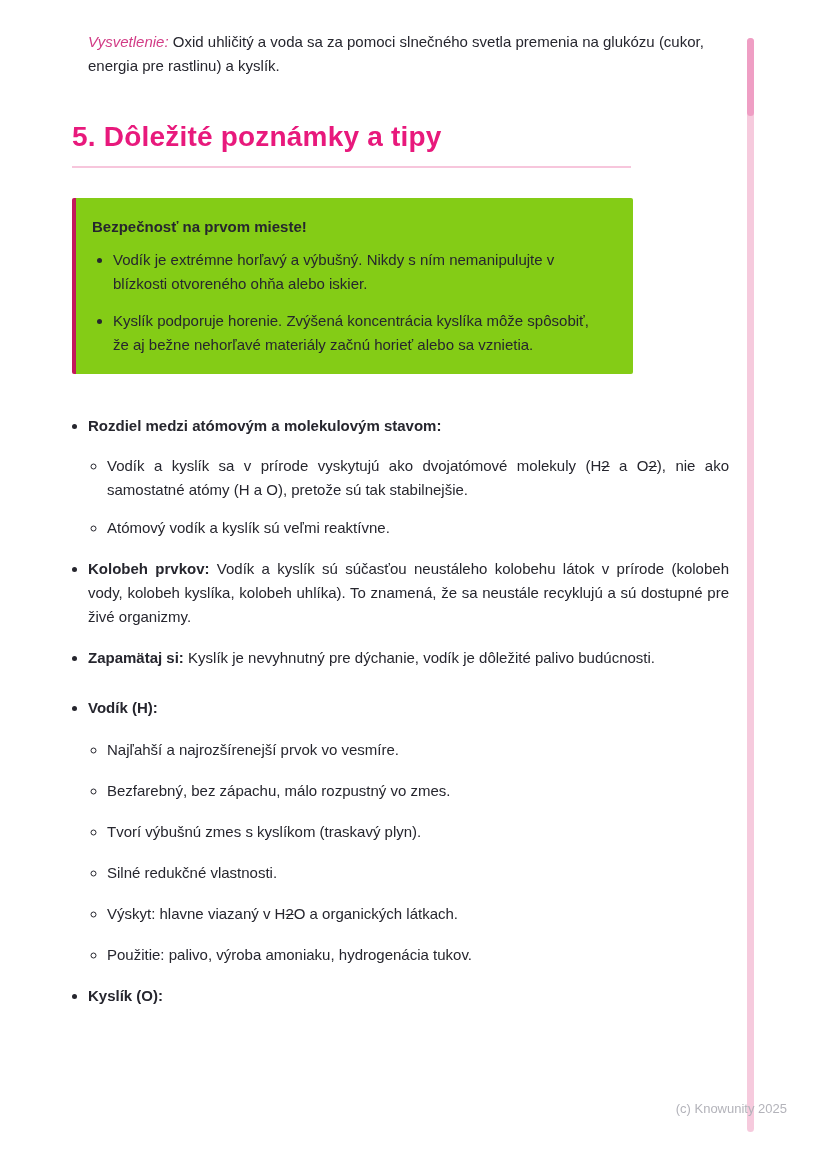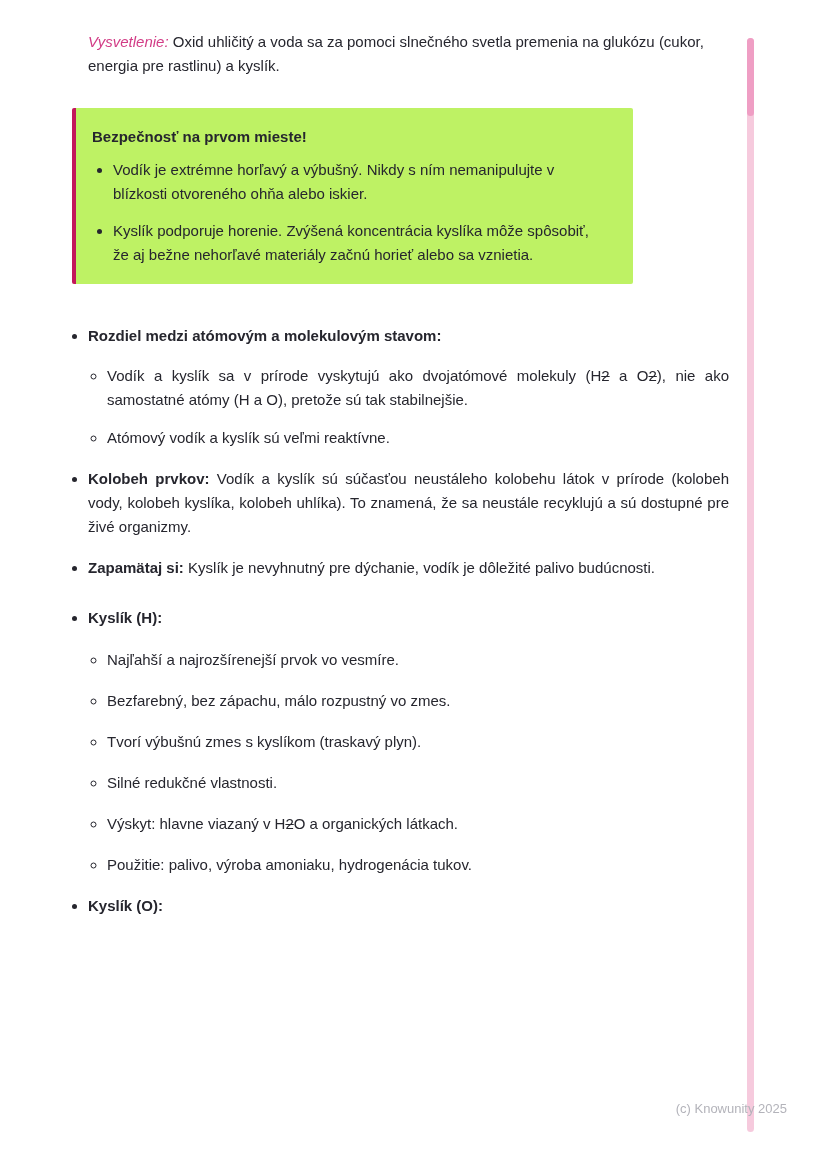--- a/index.html
+++ b/index.html
@@ -33,21 +33,21 @@
     margin: 42px 0 0 0;
     padding: 0 0 12px 0;
     border-bottom: 2px solid #f7c6dc;
     width: 559px;
     letter-spacing: 0.2px;
   }
 
   .callout {
     margin-top: 30px;
     width: 561px;
-    background: #bef264;
+    background: #84cc16;
     border-left: 4px solid #c2185b;
     border-radius: 2px;
     padding: 17px 26px 4px 16px;
   }
   .callout-title { margin: 0 0 9px 0; font-weight: 700; }
   .callout-list { margin: 0; padding: 0 0 0 21px; list-style: disc; }
   .callout-item { margin: 0 0 13px 0; }
 
   .top-list { margin: 40px 0 0 0; padding: 0 0 0 16px; list-style: disc; }
   .top-item { margin: 0 0 17px 0; text-align: justify; }
@@ -86,20 +86,21 @@
 </style>
 </head>
 <body>
 
 <div class="page">
 
   <div class="content">
 
     <p class="intro"><em class="accent-italic">Vysvetlenie:</em><span> Oxid uhličitý a voda sa za pomoci slnečného svetla premenia na glukózu (cukor, energia pre rastlinu) a kyslík.</span></p>
 
+    <h2 class="section-heading">5. Dôležité poznámky a tipy</h2>
 
     <aside class="callout">
       <p class="callout-title">Bezpečnosť na prvom mieste!</p>
       <ul class="callout-list">
         <li class="callout-item">Vodík je extrémne horľavý a výbušný. Nikdy s ním nemanipulujte v blízkosti otvoreného ohňa alebo iskier.</li>
         <li class="callout-item">Kyslík podporuje horenie. Zvýšená koncentrácia kyslíka môže spôsobiť, že aj bežne nehorľavé materiály začnú horieť alebo sa vznietia.</li>
       </ul>
     </aside>
 
     <ul class="top-list">
@@ -111,21 +112,21 @@
         </ul>
       </li>
       <li class="top-item"><strong>Kolobeh prvkov:</strong><span> Vodík a kyslík sú súčasťou neustáleho kolobehu látok v prírode (kolobeh vody, kolobeh kyslíka, kolobeh uhlíka). To znamená, že sa neustále recyklujú a sú dostupné pre živé organizmy.</span></li>
       <li class="top-item"><strong>Zapamätaj si:</strong><span> Kyslík je nevyhnutný pre dýchanie, vodík je dôležité palivo budúcnosti.</span></li>
     </ul>
 
 
 
     <ul class="top-list summary-list">
       <li class="top-item">
-        <strong>Kyslík (H):</strong>
+        <strong>Vodík (H):</strong>
         <ul class="sub-list summary-sub">
           <li class="sub-item"><span>Najľahší a najrozšírenejší prvok vo vesmíre.</span></li>
           <li class="sub-item"><span>Bezfarebný, bez zápachu, málo rozpustný vo zmes.</span></li>
           <li class="sub-item"><span>Tvorí výbušnú zmes s kyslíkom (traskavý plyn).</span></li>
           <li class="sub-item"><span>Silné redukčné vlastnosti.</span></li>
           <li class="sub-item"><span>Výskyt: hlavne viazaný v H</span><span class="seg-strike">2</span><span>O a organických látkach.</span></li>
           <li class="sub-item"><span>Použitie: palivo, výroba amoniaku, hydrogenácia tukov.</span></li>
         </ul>
       </li>
       <li class="top-item">

